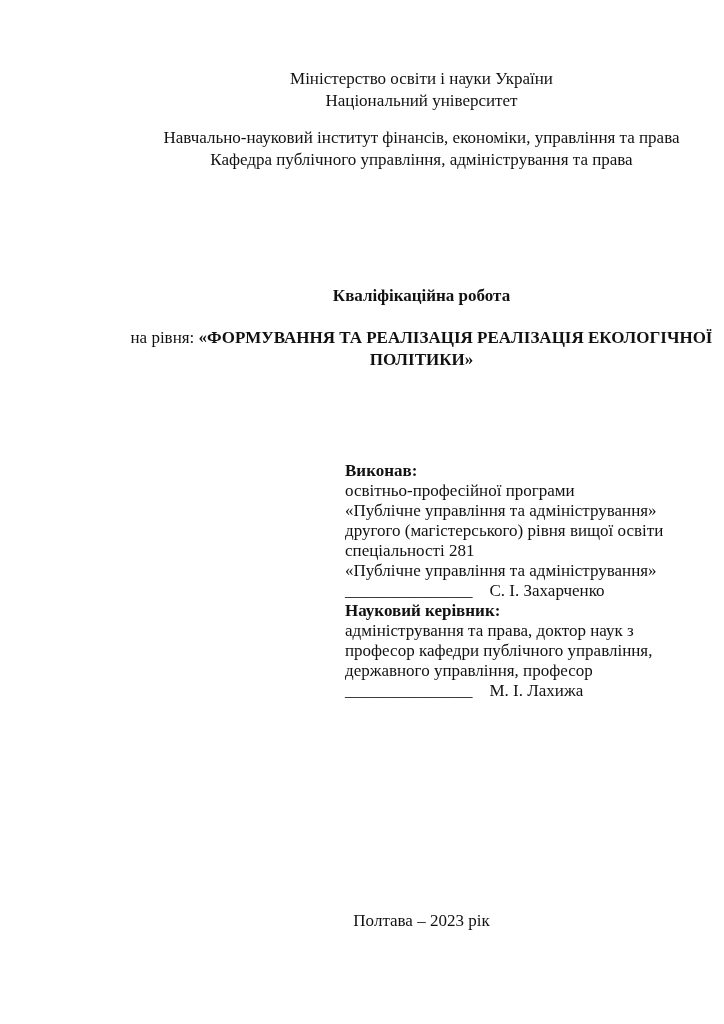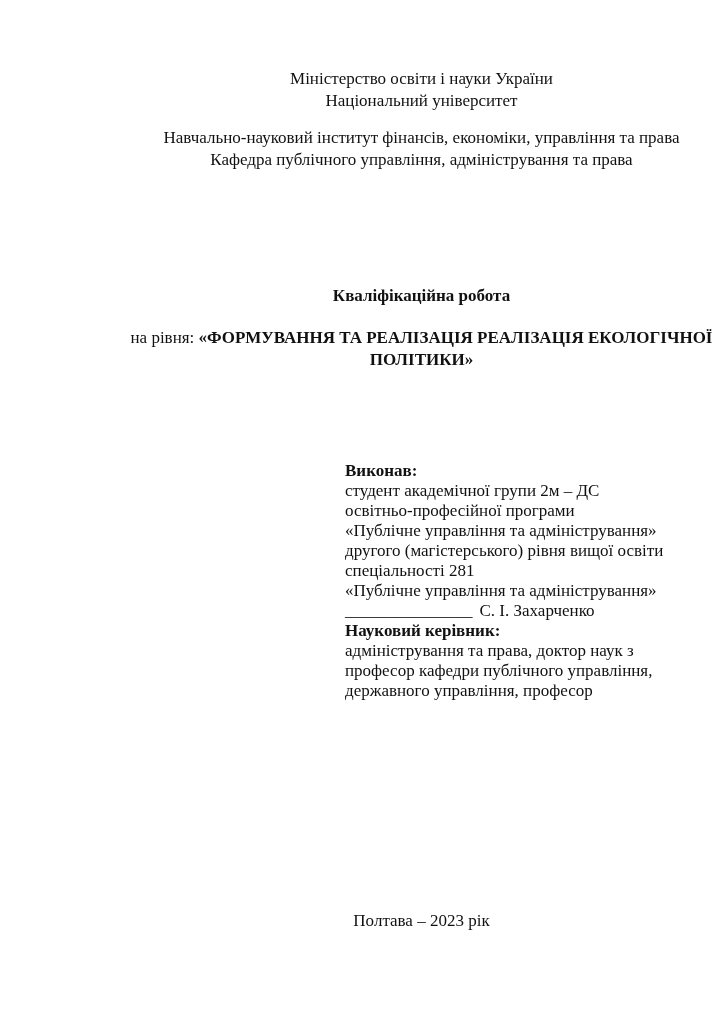--- a/index.html
+++ b/index.html
@@ -53,21 +53,21 @@
     line-height: 20px;
     text-align: left;
   }
   .sig-label {
     font-weight: bold;
   }
   .sig-line-row {
     white-space: nowrap;
   }
   .sig-name {
-    margin-left: 7px;
+    margin-left: 17px;
   }
   .footer-block {
     top: 911px;
   }
 </style>
 </head>
 <body>
 
 <div class="page">
 
@@ -81,28 +81,28 @@
 
   <div class="content-centered worktype-block">Кваліфікаційна робота</div>
 
   <div class="content-centered topic-block">
     <div class="topic-line"><span>на рівня: </span><span class="topic-title">«ФОРМУВАННЯ ТА РЕАЛІЗАЦІЯ РЕАЛІЗАЦІЯ ЕКОЛОГІЧНОЇ</span></div>
     <div class="topic-line topic-title">ПОЛІТИКИ»</div>
   </div>
 
   <div class="signatures-block">
     <div class="sig-label">Виконав:</div>
-    <div>студент академічної групи 2м – ДС</div>
     <div>освітньо-професійної програми</div>
     <div>«Публічне управління та адміністрування»</div>
     <div>другого (магістерського) рівня вищої освіти</div>
     <div>спеціальності 281</div>
     <div>«Публічне управління та адміністрування»</div>
     <div class="sig-line-row"><span>_______________</span><span class="sig-name">С. І. Захарченко</span></div>
     <div class="sig-label">Науковий керівник:</div>
     <div>адміністрування та права, доктор наук з</div>
     <div>професор кафедри публічного управління,</div>
     <div>державного управління, професор</div>
+    <div class="sig-line-row"><span>_______________</span><span class="sig-name">М. І. Лахижа</span></div>
   </div>
 
   <div class="content-centered footer-block">Полтава – 2023 рік</div>
 
 </div>
 
 </body></html>

